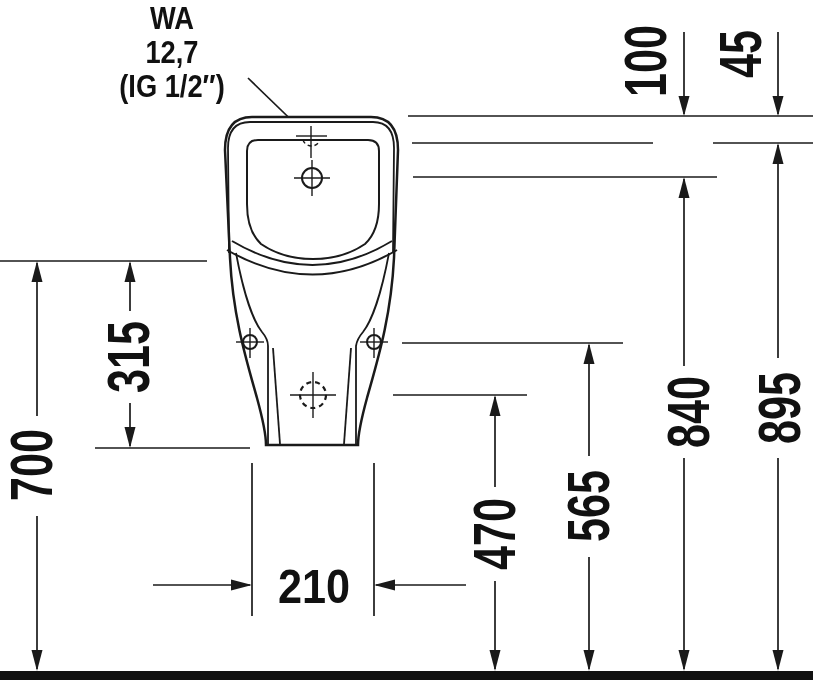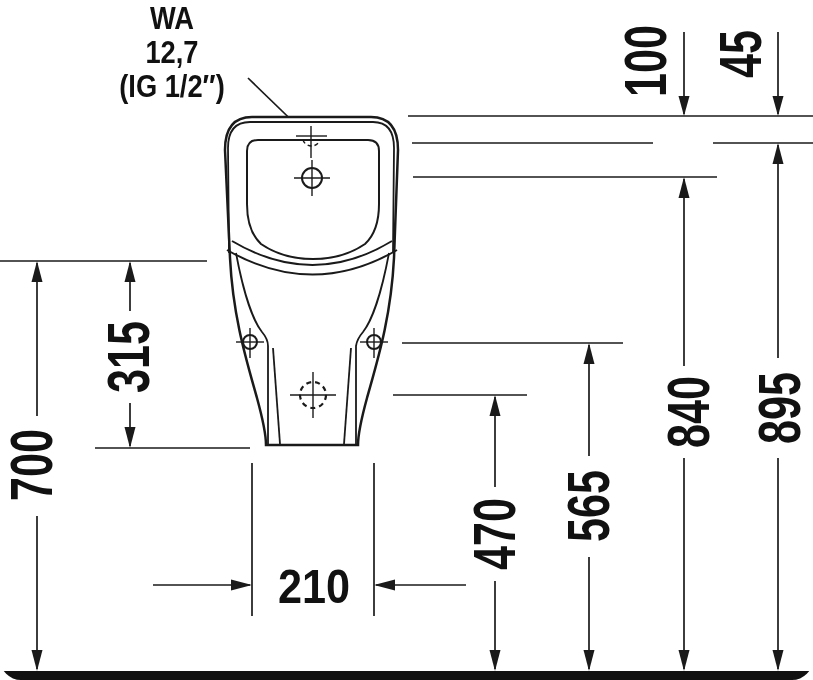--- a/index.html
+++ b/index.html
@@ -1,19 +1,18 @@
 <!DOCTYPE html>
 <html><head>
 <meta charset="utf-8">
 <style>
   html,body{margin:0;padding:0;background:#ffffff;}
   #stage{
     position:relative;width:813px;height:680px;background:#ffffff;overflow:hidden;
     font-family:"Liberation Sans", sans-serif;
-    border-radius:21px;
   }
   #stage svg{position:absolute;left:0;top:0;}
   .dim{
     position:absolute;color:#111;font-weight:bold;white-space:nowrap;
     font-family:"Liberation Sans", sans-serif;
   }
   .dim.rot{
     font-size:60px;
     transform:translate(-50%,-50%) rotate(-90deg) scaleX(0.72);
   }

